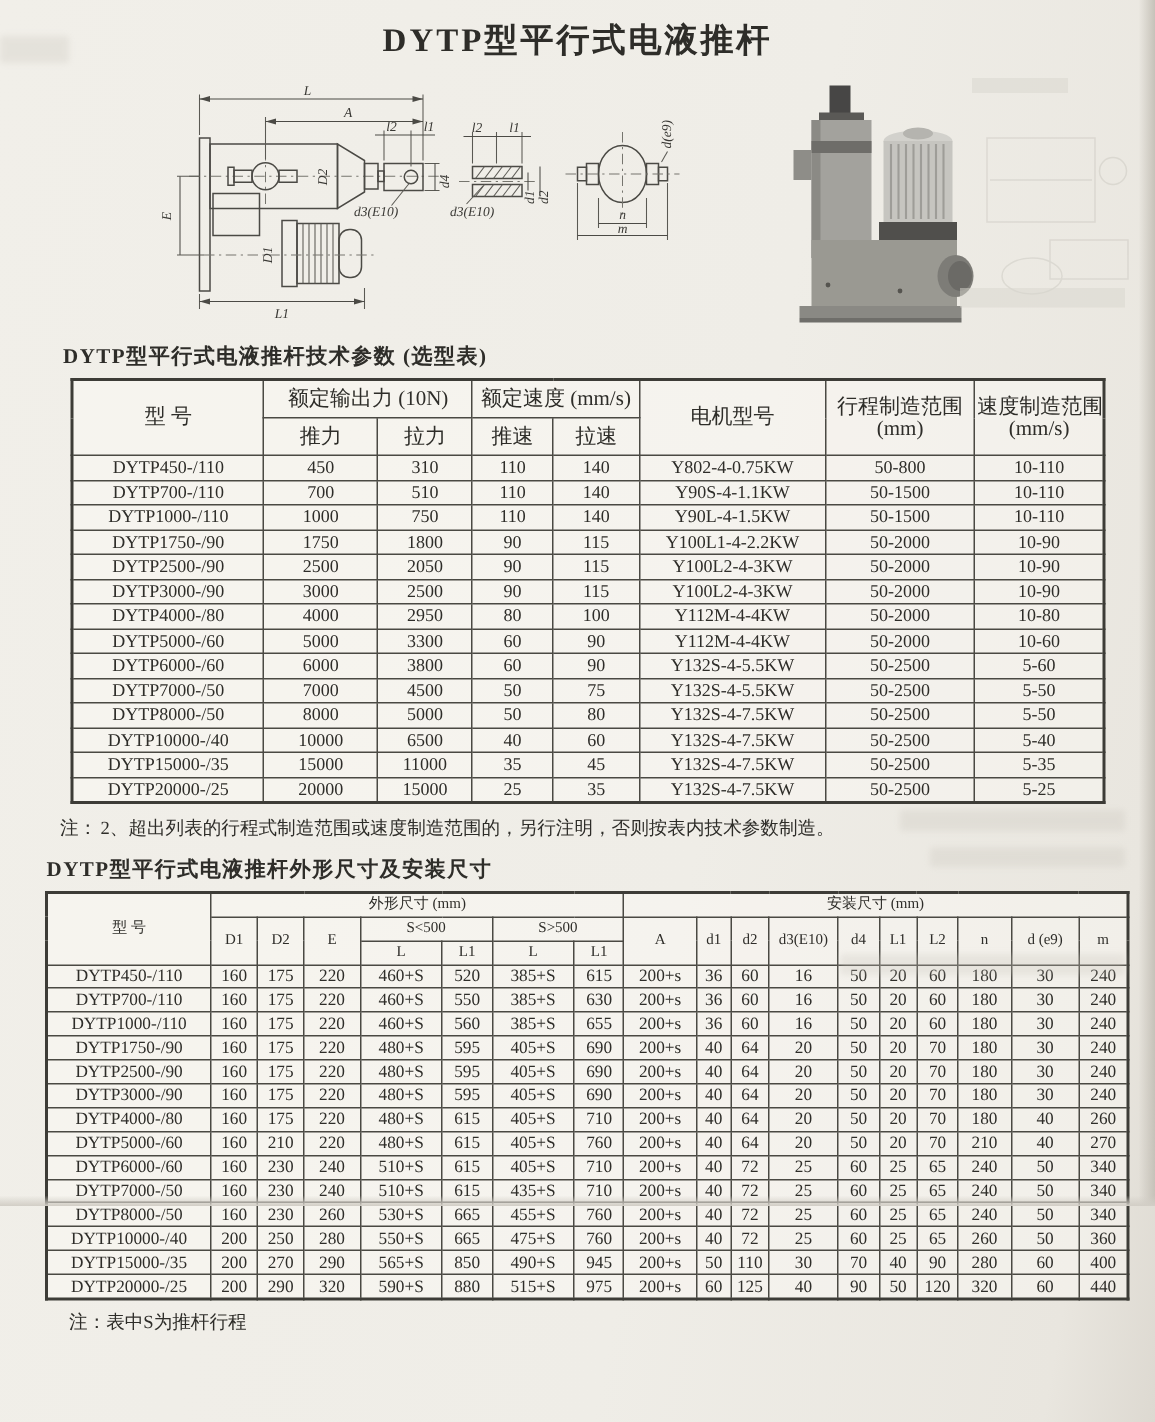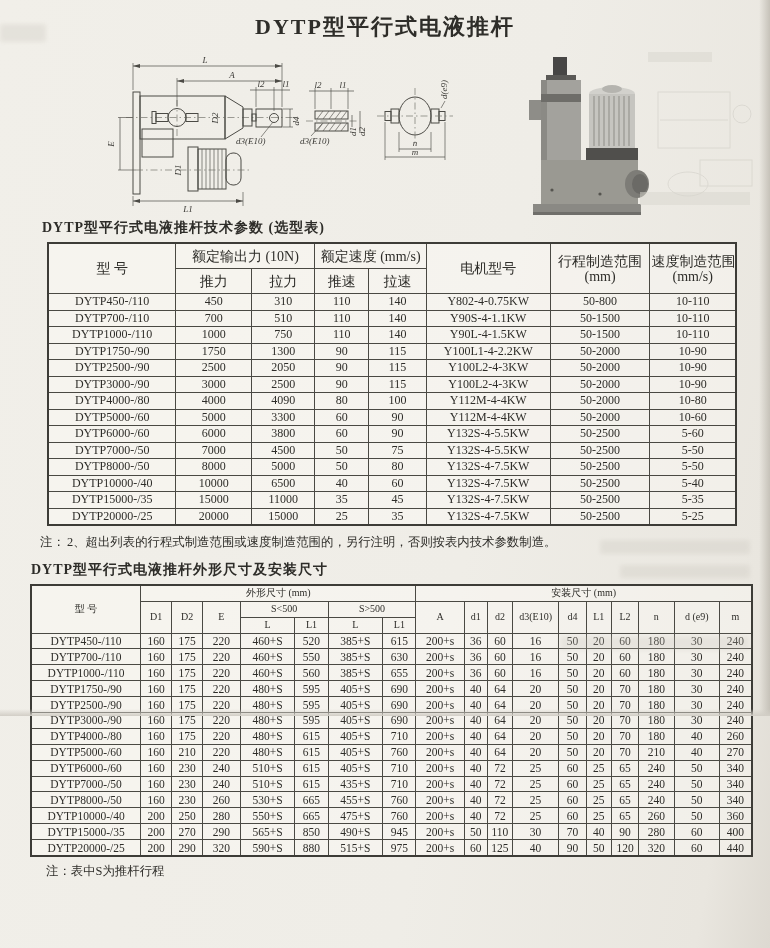--- a/index.html
+++ b/index.html
@@ -2,35 +2,35 @@
 <html><head>
 <meta charset="utf-8">
 <style>
   html,body{margin:0;padding:0;}
   body{
     width:770px;height:948px;overflow:hidden;position:relative;
     background:linear-gradient(100deg,#f1efe9 0%,#efede7 60%,#e9e6df 92%,#ddd9d1 100%);
     font-family:"Liberation Serif","DejaVu Serif",serif;
     color:#2e2d29;
   }
-  .page{position:relative;width:770px;height:716px;}
+  .page{position:relative;width:770px;height:804px;}
   .edge-right{position:absolute;top:0;right:0;width:11px;height:100%;
     background:linear-gradient(to right,rgba(190,186,177,0),#c6c2b9);}
   .edge-bottom{position:absolute;bottom:0;left:0;width:100%;height:7px;
     background:linear-gradient(to bottom,rgba(190,186,177,0),#d2cec6);}
   .smudge{position:absolute;background:#c9c5bc;opacity:.30;filter:blur(2px);border-radius:2px;}
 
   .title{
     text-align:center;font-size:22px;font-weight:bold;letter-spacing:2px;
     padding-top:14px;line-height:26px;
   }
   .figure{display:block;margin-top:4px;}
 
   .sec-heading{font-size:14px;font-weight:bold;letter-spacing:1px;}
-  .sec-heading.h1{margin:0 0 5px 42px;}
+  .sec-heading.h1{margin:10px 0 5px 42px;}
   .sec-heading.h2{margin:9px 14px 5px 31px;}
 
   table{border-collapse:collapse;table-layout:fixed;background:rgba(252,251,247,.45);}
   th,td{border:1px solid #4a4943;text-align:center;vertical-align:middle;
         padding:0 1px;overflow:hidden;white-space:nowrap;}
   table{border:2px solid #3d3c37;}
 
   .t1{width:690px;margin-left:47px;font-size:12px;}
   .t1 th{font-size:14px;font-weight:normal;height:24px;line-height:15px;}
   .t1 td{height:15.5px;line-height:15px;}
@@ -291,21 +291,21 @@
           <td>750</td>
           <td>110</td>
           <td>140</td>
           <td>Y90L-4-1.5KW</td>
           <td>50-1500</td>
           <td>10-110</td>
         </tr>
         <tr>
           <td>DYTP1750-/90</td>
           <td>1750</td>
-          <td>1300</td>
+          <td>1800</td>
           <td>90</td>
           <td>115</td>
           <td>Y100L1-4-2.2KW</td>
           <td>50-2000</td>
           <td>10-90</td>
         </tr>
         <tr>
           <td>DYTP2500-/90</td>
           <td>2500</td>
           <td>2050</td>
@@ -321,21 +321,21 @@
           <td>2500</td>
           <td>90</td>
           <td>115</td>
           <td>Y100L2-4-3KW</td>
           <td>50-2000</td>
           <td>10-90</td>
         </tr>
         <tr>
           <td>DYTP4000-/80</td>
           <td>4000</td>
-          <td>4090</td>
+          <td>2950</td>
           <td>80</td>
           <td>100</td>
           <td>Y112M-4-4KW</td>
           <td>50-2000</td>
           <td>10-80</td>
         </tr>
         <tr>
           <td>DYTP5000-/60</td>
           <td>5000</td>
           <td>3300</td>

